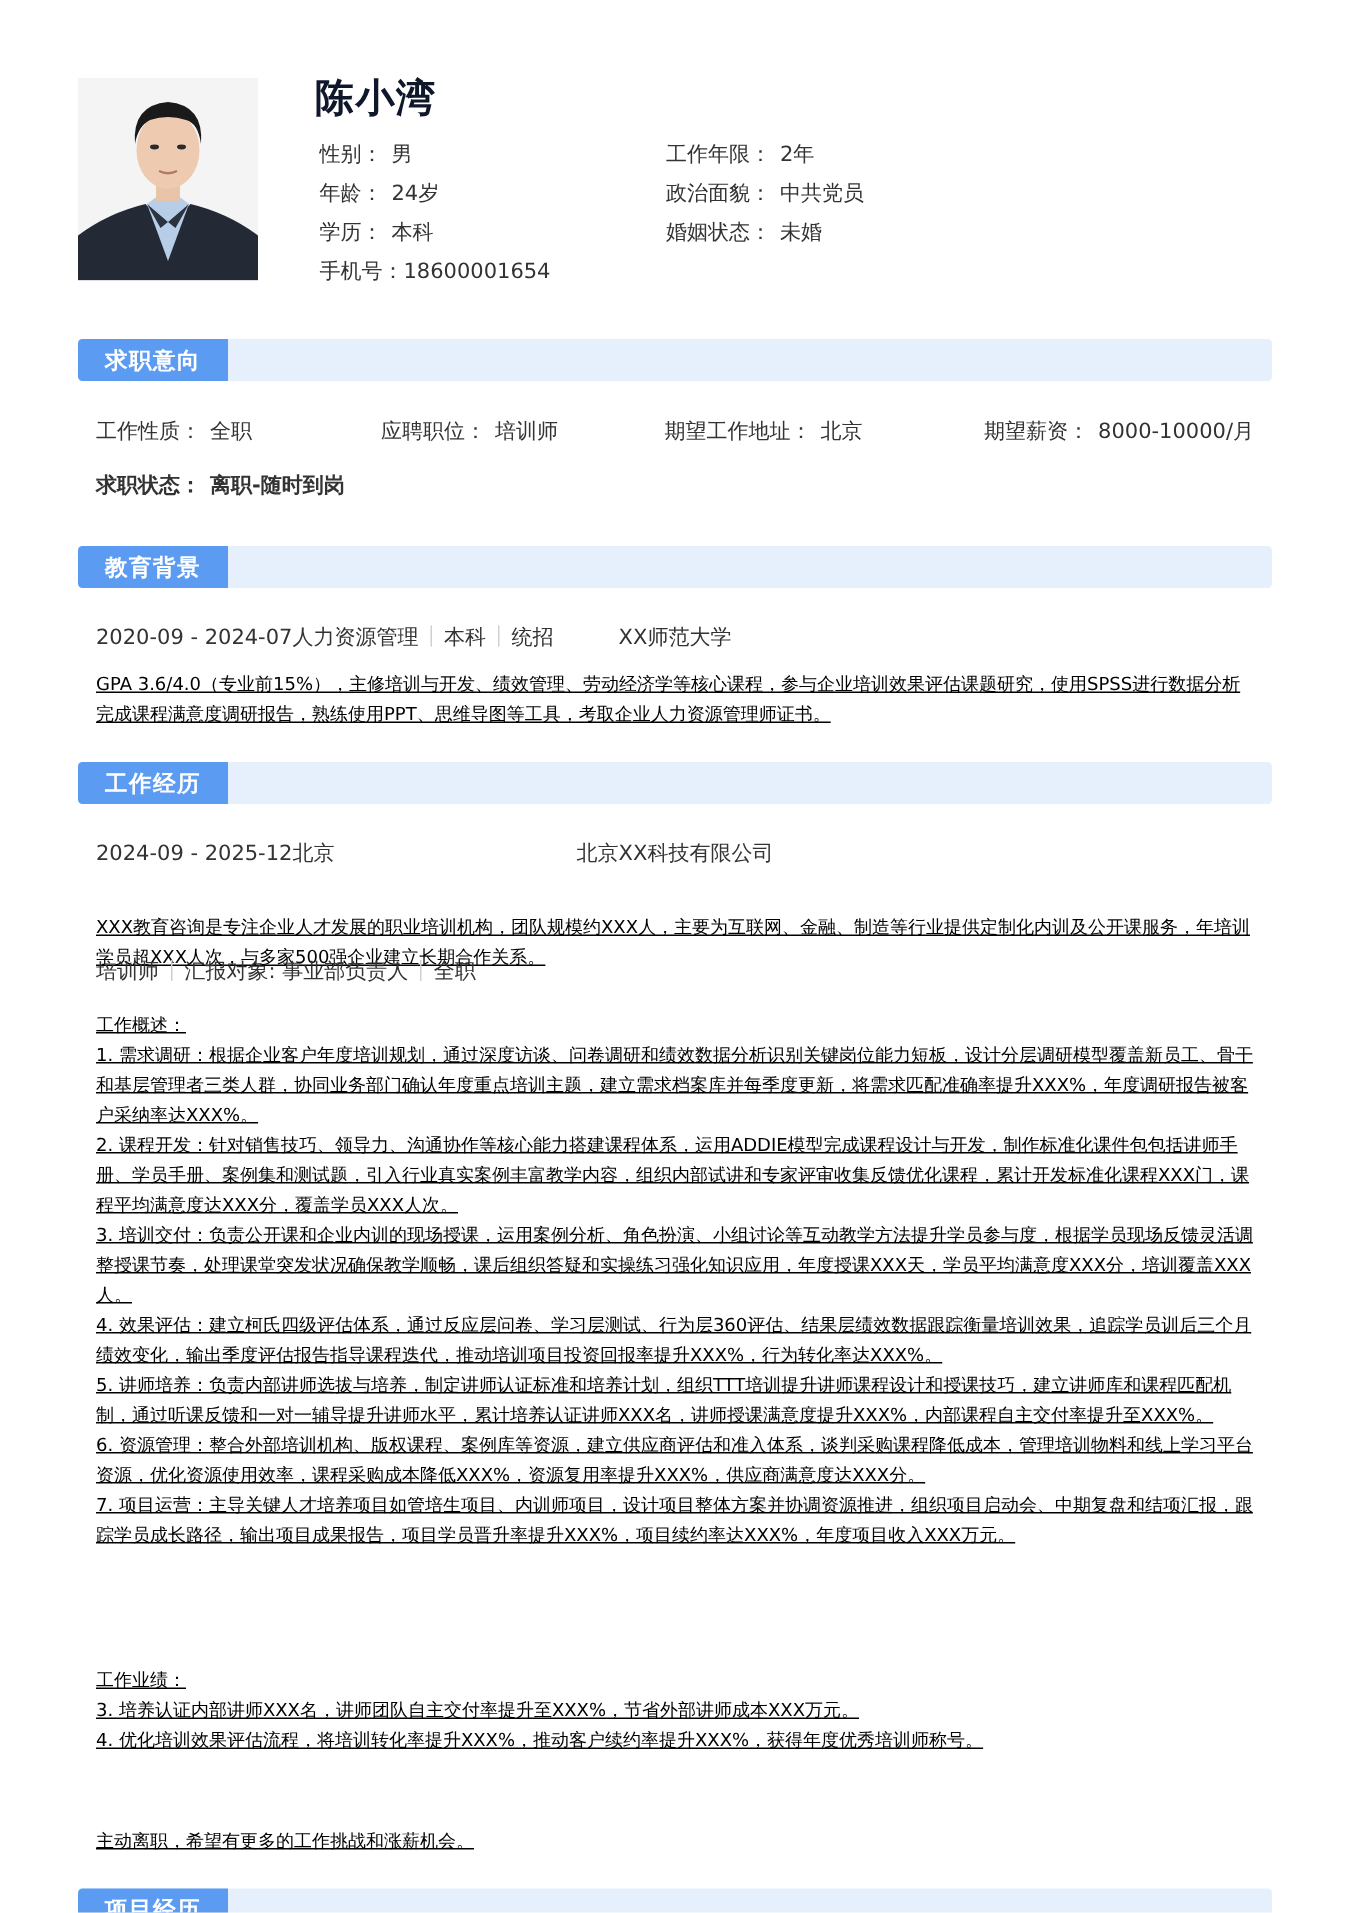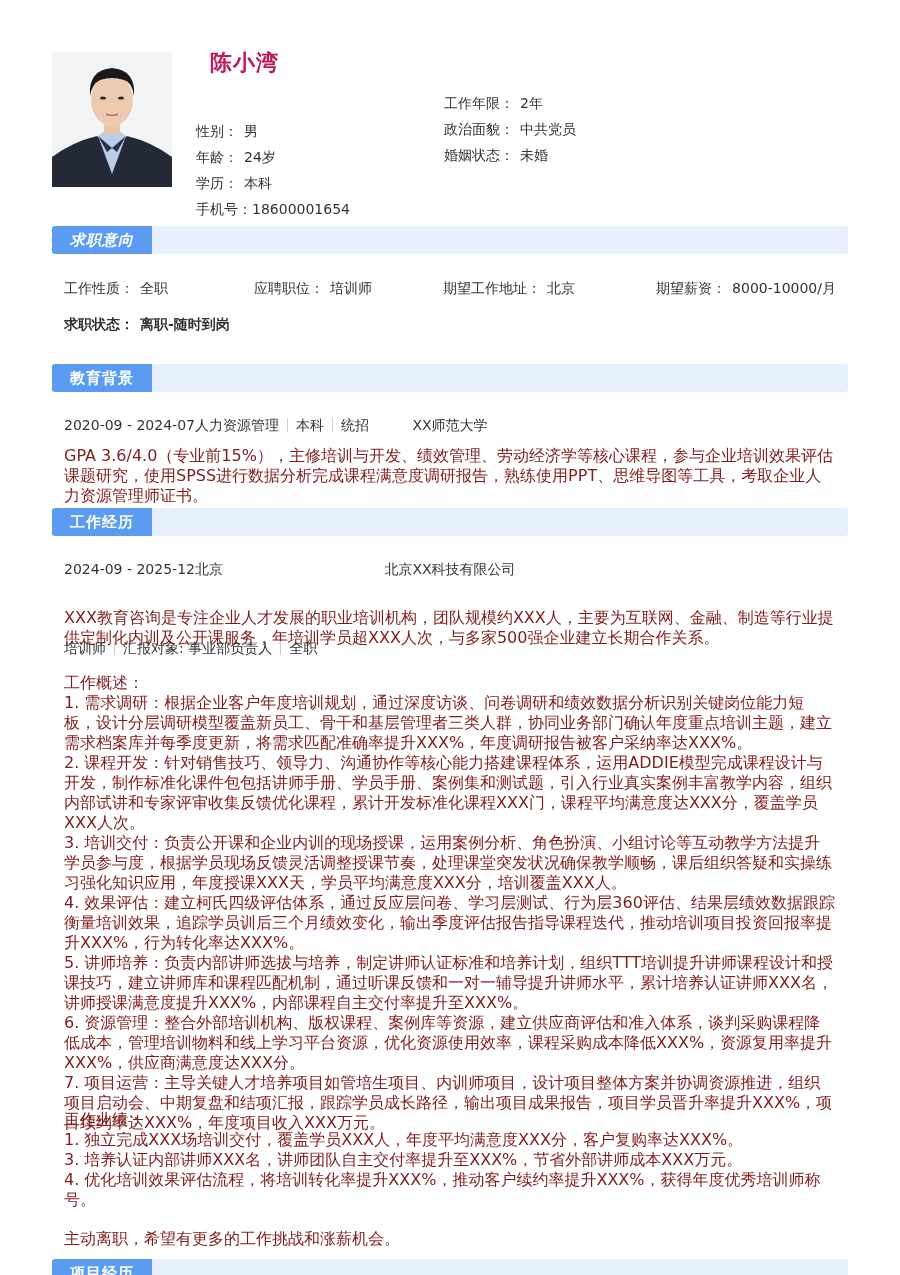--- a/index.html
+++ b/index.html
@@ -2,40 +2,40 @@
 <html><head>
 <meta charset="utf-8">
 <style>
   * { box-sizing: border-box; margin: 0; padding: 0; }
   html, body { width: 900px; height: 1275px; overflow: hidden; background: #ffffff; }
   body { font-family: "DejaVu Sans", "Liberation Sans", sans-serif; color: #333333; font-size: 14px; position: relative; }
   .page { position: absolute; left: 52px; top: 0; width: 796px; }
 
   .header { position: relative; height: 200px; }
   .photo { position: absolute; left: 0; top: 52px; width: 120px; height: 135px; overflow: hidden; background: #f3f3f3; }
-  .name { position: absolute; left: 158px; top: 48px; font-size: 22px; font-weight: bold; color: #be185d; letter-spacing: 1px; }
+  .name { position: absolute; left: 158px; top: 48px; font-size: 26px; font-weight: bold; color: #0f172a; letter-spacing: 1px; }
   .info-col { position: absolute; top: 91px; }
-  .info-col.left { left: 144px; margin-top: 28px; }
+  .info-col.left { left: 161px; }
   .info-col.right { left: 392px; }
   .info-row { height: 26px; line-height: 24px; font-size: 14px; color: #333; white-space: nowrap; }
   .info-row .lbl { }
   .info-row .val { margin-left: 6px; }
 
   .sec { position: absolute; left: 0; width: 796px; height: 28px; background: #e6f0fc; border-radius: 3px; }
   .sec .tag { position: absolute; left: 0; top: 0; height: 28px; width: 100px; background: #5b9cf2; color: #fff; font-weight: bold; font-size: 15px; line-height: 28px; text-align: center; border-radius: 3px 0 0 3px; letter-spacing: 1px; }
 
   .row { position: absolute; left: 12px; width: 772px; font-size: 14px; line-height: 20px; white-space: nowrap; }
   .intent-item { position: absolute; top: 0; }
   .intent-item .val { margin-left: 6px; }
 
   .flexrow { position: absolute; left: 12px; width: 772px; display: flex; justify-content: flex-start; font-size: 14px; line-height: 20px; }
   .flexrow .mid { position: absolute; left: 50%; transform: translateX(-50%); }
   .sep { display: inline-block; width: 1px; height: 14px; background: #cfcfcf; margin: 0 8px; vertical-align: -2px; }
 
-  .para { position: absolute; left: 12px; width: 772px; font-size: 16px; line-height: 20px; color: #7f1d1d; }
+  .para { position: absolute; left: 12px; width: 772px; font-size: 12px; line-height: 20px; color: #000000; text-decoration: underline; }
   .para p { margin: 0; }
 </style>
 </head>
 <body>
 
 <div class="page">
 
   <div class="header">
     <div class="photo">
       <svg width="120" height="135" viewBox="0 0 120 135">
@@ -59,21 +59,21 @@
       <div class="info-row"><span class="lbl">学历：</span><span class="val">本科</span></div>
       <div class="info-row"><span class="lbl">手机号：</span><span>18600001654</span></div>
     </div>
     <div class="info-col right">
       <div class="info-row"><span class="lbl">工作年限：</span><span class="val">2年</span></div>
       <div class="info-row"><span class="lbl">政治面貌：</span><span class="val">中共党员</span></div>
       <div class="info-row"><span class="lbl">婚姻状态：</span><span class="val">未婚</span></div>
     </div>
   </div>
 
-  <div class="sec" style="top:226px;font-style:italic;">
+  <div class="sec" style="top:226px;">
     <div class="tag">求职意向</div>
   </div>
   <div class="row" style="top:278px;">
     <span class="intent-item" style="left:0;"><span>工作性质：</span><span class="val">全职</span></span>
     <span class="intent-item" style="left:190px;"><span>应聘职位：</span><span class="val">培训师</span></span>
     <span class="intent-item" style="left:379px;"><span>期望工作地址：</span><span class="val">北京</span></span>
     <span class="intent-item" style="right:0;"><span>期望薪资：</span><span class="val">8000-10000/月</span></span>
   </div>
   <div class="row" style="top:314px;">
     <span class="intent-item" style="left:0;font-weight:bold;"><span>求职状态：</span><span class="val">离职-随时到岗</span></span>
@@ -110,24 +110,23 @@
     <p>1. 需求调研：根据企业客户年度培训规划，通过深度访谈、问卷调研和绩效数据分析识别关键岗位能力短板，设计分层调研模型覆盖新员工、骨干和基层管理者三类人群，协同业务部门确认年度重点培训主题，建立需求档案库并每季度更新，将需求匹配准确率提升XXX%，年度调研报告被客户采纳率达XXX%。</p>
     <p>2. 课程开发：针对销售技巧、领导力、沟通协作等核心能力搭建课程体系，运用ADDIE模型完成课程设计与开发，制作标准化课件包包括讲师手册、学员手册、案例集和测试题，引入行业真实案例丰富教学内容，组织内部试讲和专家评审收集反馈优化课程，累计开发标准化课程XXX门，课程平均满意度达XXX分，覆盖学员XXX人次。</p>
     <p>3. 培训交付：负责公开课和企业内训的现场授课，运用案例分析、角色扮演、小组讨论等互动教学方法提升学员参与度，根据学员现场反馈灵活调整授课节奏，处理课堂突发状况确保教学顺畅，课后组织答疑和实操练习强化知识应用，年度授课XXX天，学员平均满意度XXX分，培训覆盖XXX人。</p>
     <p>4. 效果评估：建立柯氏四级评估体系，通过反应层问卷、学习层测试、行为层360评估、结果层绩效数据跟踪衡量培训效果，追踪学员训后三个月绩效变化，输出季度评估报告指导课程迭代，推动培训项目投资回报率提升XXX%，行为转化率达XXX%。</p>
     <p>5. 讲师培养：负责内部讲师选拔与培养，制定讲师认证标准和培养计划，组织TTT培训提升讲师课程设计和授课技巧，建立讲师库和课程匹配机制，通过听课反馈和一对一辅导提升讲师水平，累计培养认证讲师XXX名，讲师授课满意度提升XXX%，内部课程自主交付率提升至XXX%。</p>
     <p>6. 资源管理：整合外部培训机构、版权课程、案例库等资源，建立供应商评估和准入体系，谈判采购课程降低成本，管理培训物料和线上学习平台资源，优化资源使用效率，课程采购成本降低XXX%，资源复用率提升XXX%，供应商满意度达XXX分。</p>
     <p>7. 项目运营：主导关键人才培养项目如管培生项目、内训师项目，设计项目整体方案并协调资源推进，组织项目启动会、中期复盘和结项汇报，跟踪学员成长路径，输出项目成果报告，项目学员晋升率提升XXX%，项目续约率达XXX%，年度项目收入XXX万元。</p>
   </div>
   <div class="para" style="top:1110px;">
     <p>工作业绩：</p>
-    <p>1. 独立完成XXX场培训交付，覆盖学员XXX人，年度平均满意度XXX分，客户复购率达XXX%。</p>
     <p>3. 培养认证内部讲师XXX名，讲师团队自主交付率提升至XXX%，节省外部讲师成本XXX万元。</p>
     <p>4. 优化培训效果评估流程，将培训转化率提升XXX%，推动客户续约率提升XXX%，获得年度优秀培训师称号。</p>
   </div>
-  <div class="para" style="top:1217px;margin-top:12px;">
+  <div class="para" style="top:1217px;">
     <p>主动离职，希望有更多的工作挑战和涨薪机会。</p>
   </div>
 
   <div class="sec" style="top:1259px;">
     <div class="tag">项目经历</div>
   </div>
 </div>
 
 </body></html>

